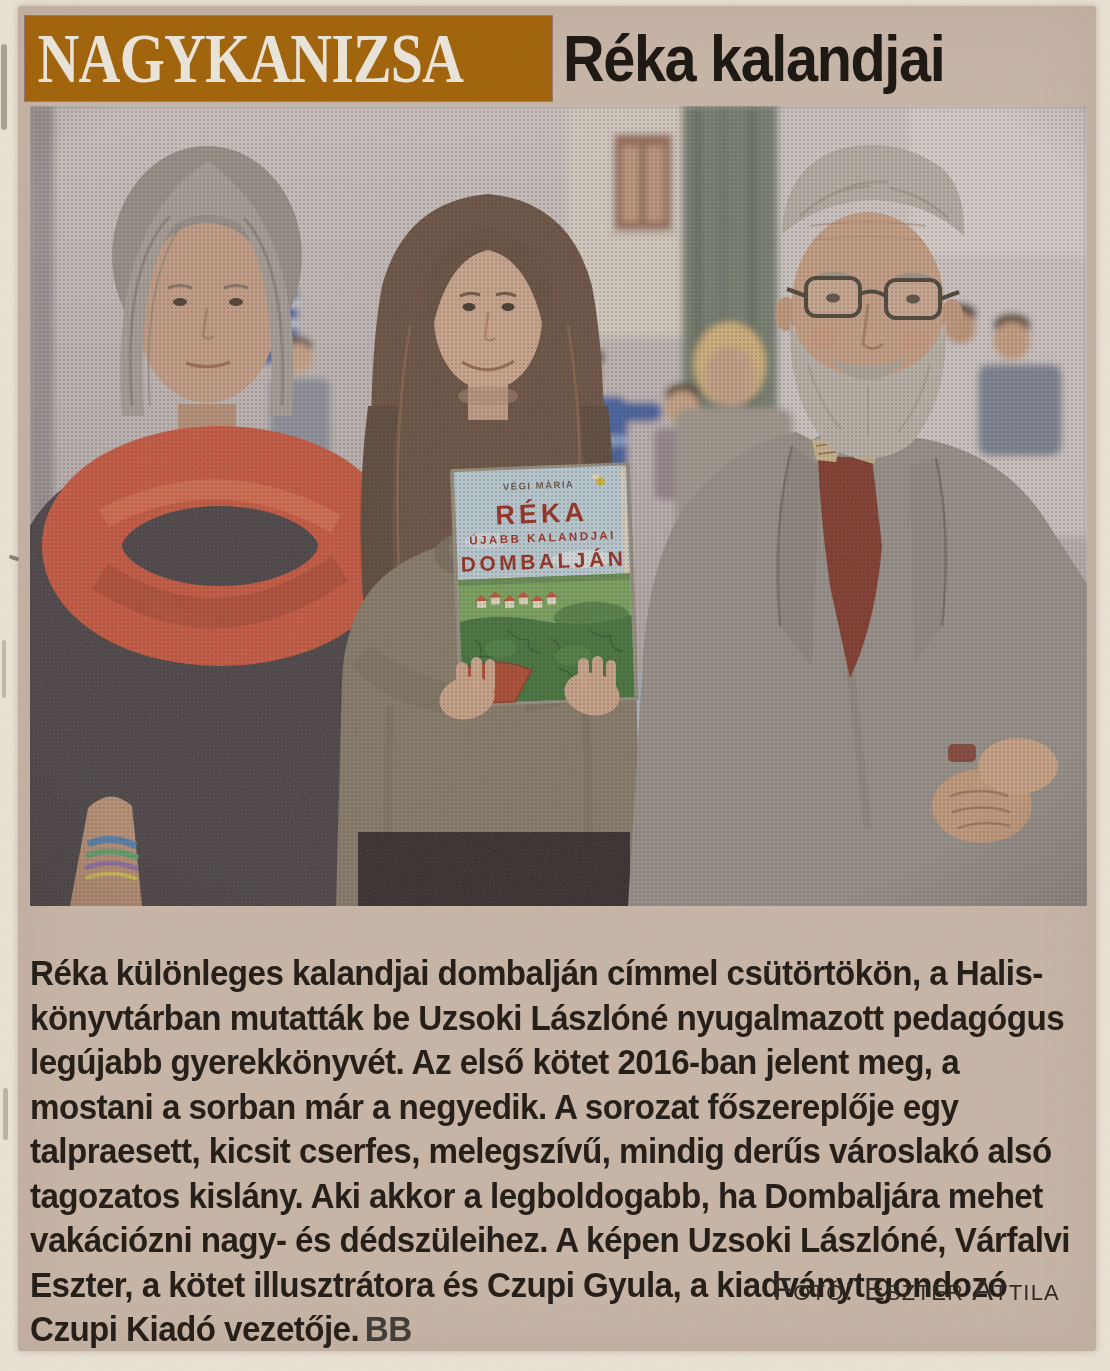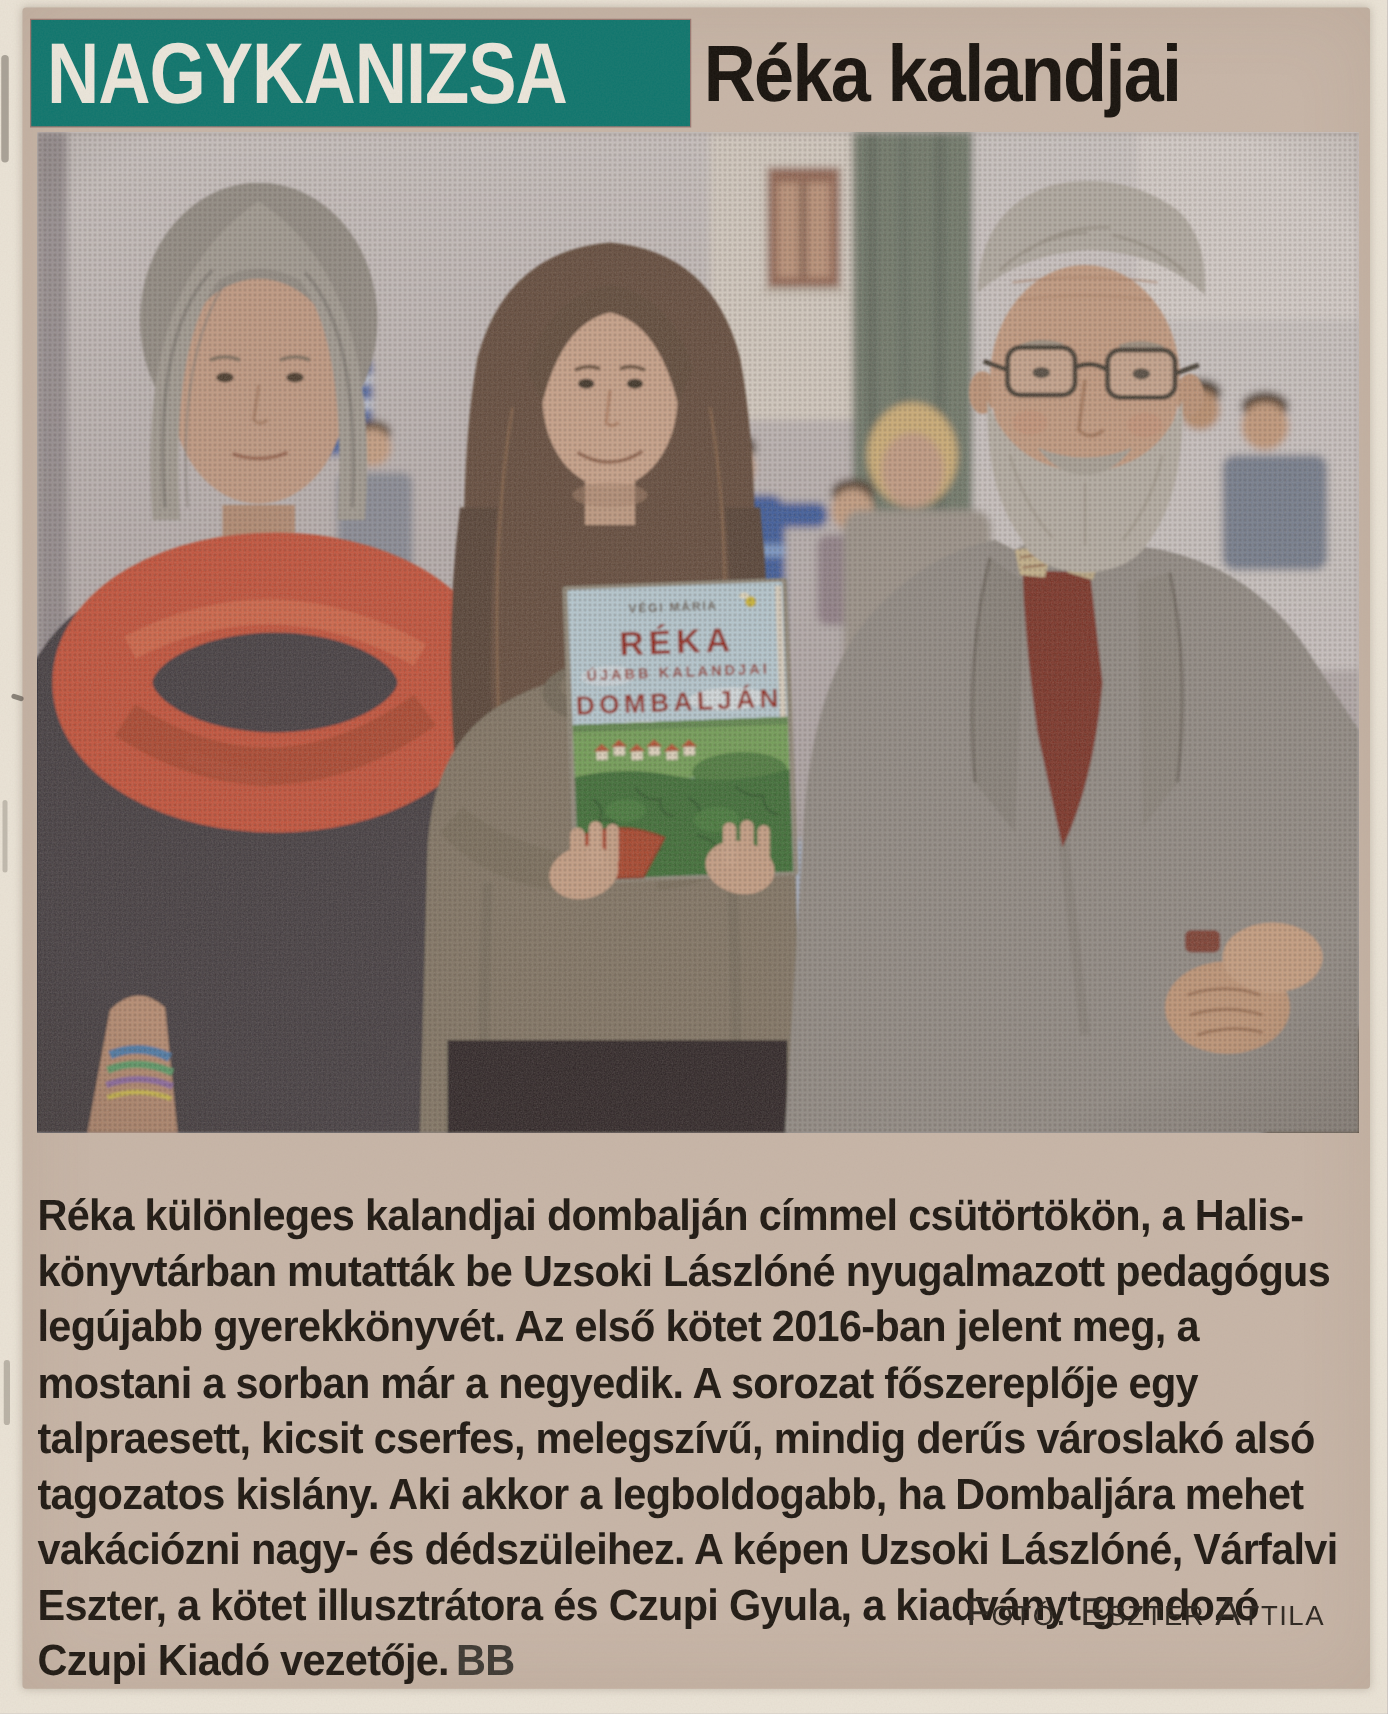--- a/index.html
+++ b/index.html
@@ -15,22 +15,23 @@
   }
   
   .smudge{position:absolute;background:rgba(88,82,73,.45);border-radius:4px;}
   .smudge.s1{left:1px;top:44px;width:6px;height:86px;}
   .smudge.s2{left:9px;top:556px;width:10px;height:4px;transform:rotate(18deg);background:rgba(70,64,56,.6);}
   .smudge.s3{left:2px;top:640px;width:4px;height:58px;background:rgba(95,88,78,.3);}
   .smudge.s4{left:3px;top:1088px;width:5px;height:52px;background:rgba(95,88,78,.35);}
 
   .banner{
     position:absolute;left:25px;top:16px;width:527px;height:85px;
-    background:#0f766e;
+    background:#a16207;
     box-shadow:0 0 0 1px rgba(90,30,35,.4);
+    font-family:Liberation Serif, serif;
   }
   .banner .kicker{
     display:block;white-space:nowrap;
     font-weight:bold;font-size:69px;line-height:86px;
     padding-left:15px;color:#ece7dc;letter-spacing:-1px;
     transform:scaleX(.84);transform-origin:0 50%;
   }
   .headline{
     position:absolute;left:563px;top:14px;height:86px;white-space:nowrap;
     font-weight:bold;font-size:64px;line-height:90px;color:#17120d;

